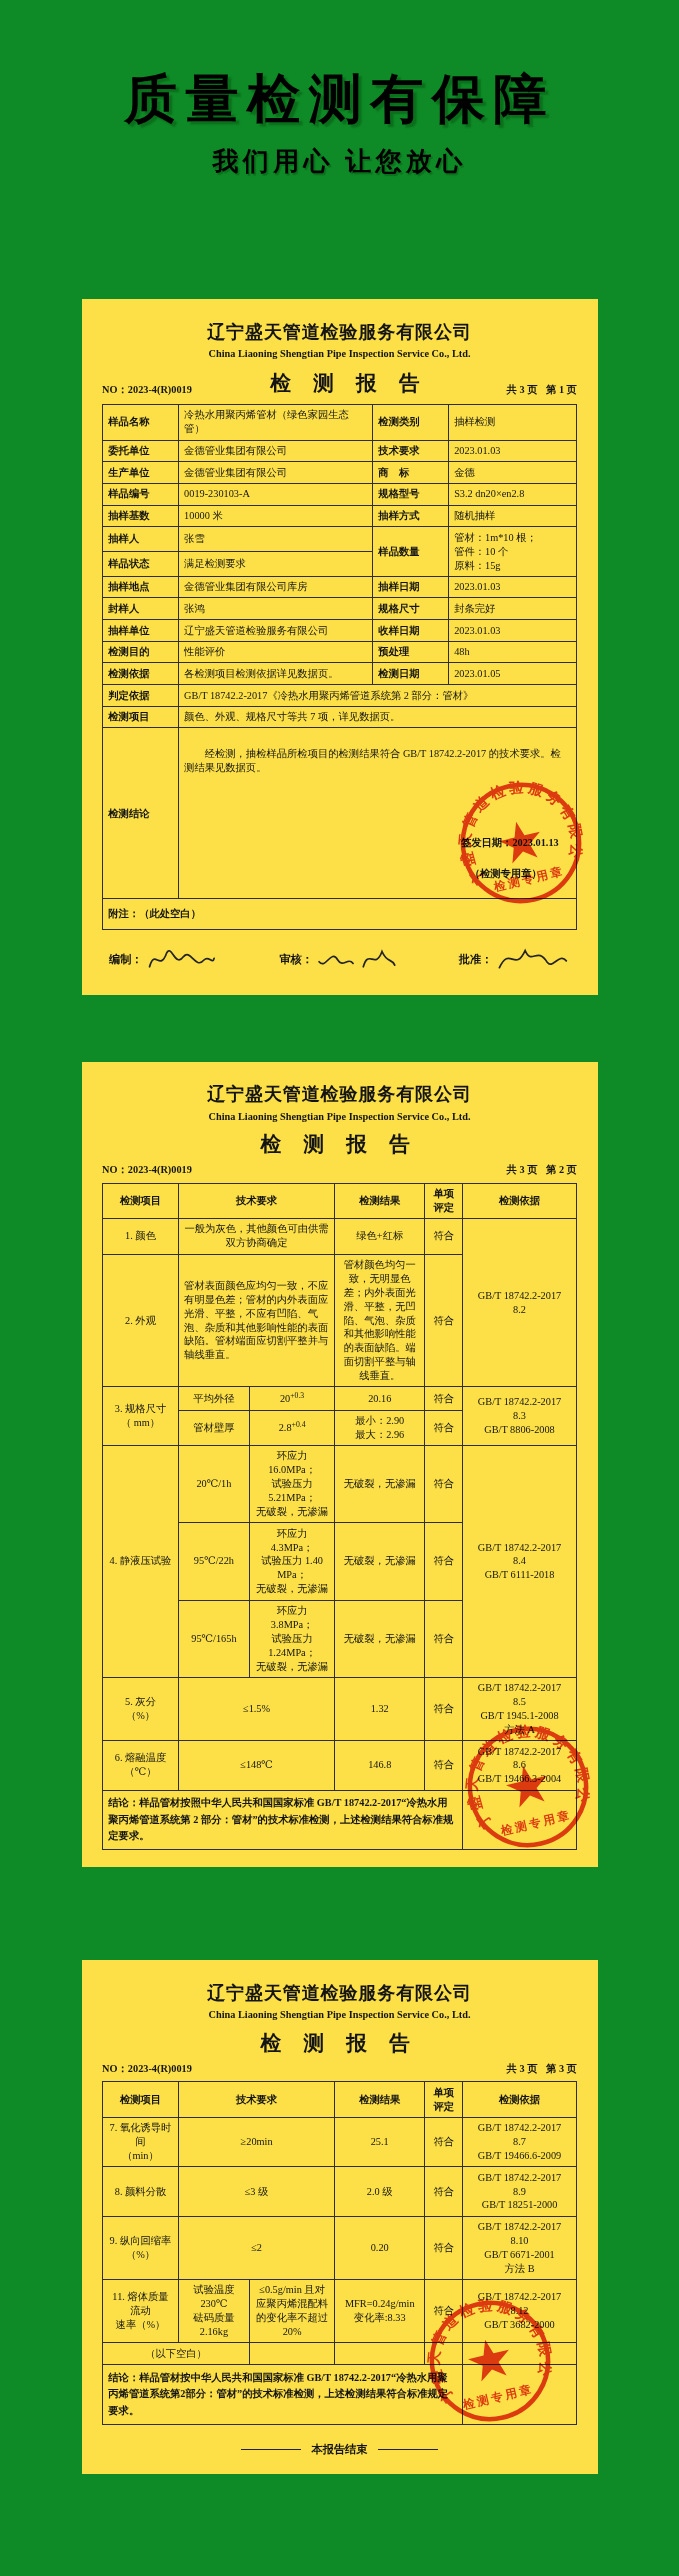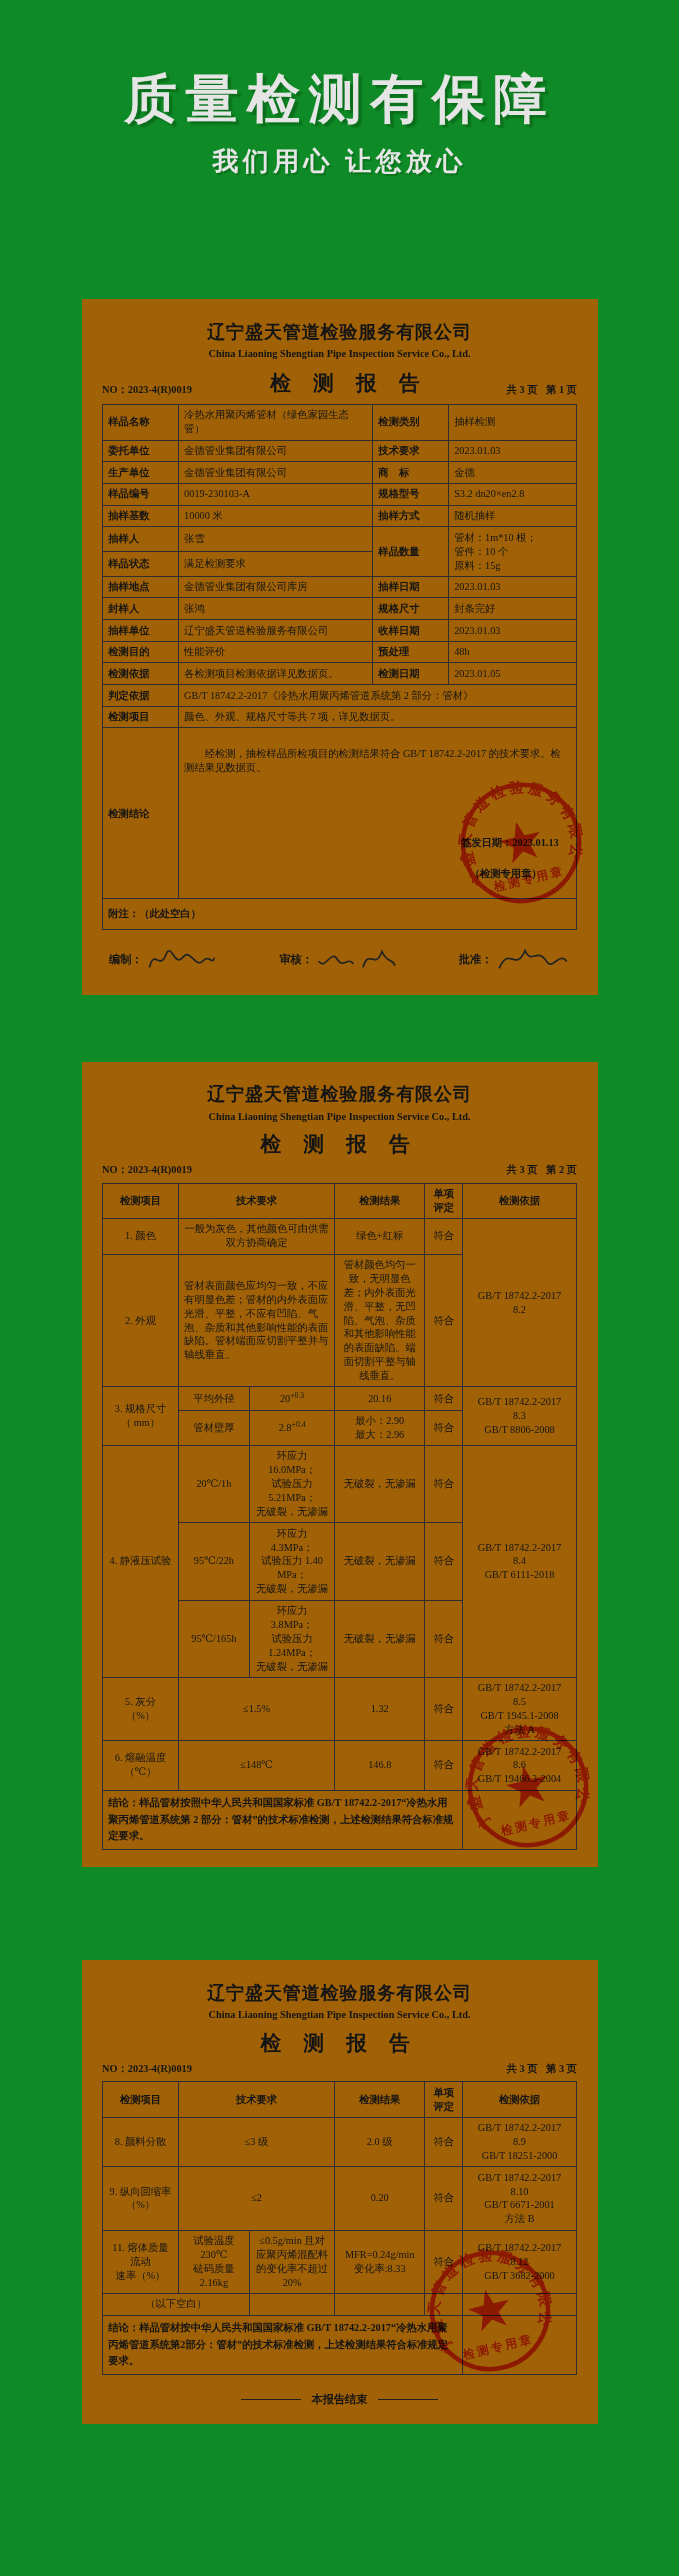--- a/index.html
+++ b/index.html
@@ -2,29 +2,29 @@
 <html style="font-size:13.8px"><head>
 <meta charset="utf-8">
 <style>
   html,body{margin:0;padding:0;}
   #canvas{
     width:679px;height:2576px;overflow:hidden;
     background:#0e8b26;
     font-family:"Liberation Serif","DejaVu Serif",serif;
   }
   
-  .banner{text-align:center;color:#e5e5e5;font-family:"Liberation Sans","DejaVu Sans",sans-serif;}
+  .banner{text-align:center;color:#000000;font-family:"Liberation Sans","DejaVu Sans",sans-serif;}
   .banner-title{
     padding-top:72px;font-size:53px;line-height:1;font-weight:800;letter-spacing:8.6px;
     text-shadow:3.4px 3.4px 1.7px rgba(0,40,0,.28);
   }
   .banner-sub{margin-top:19px;font-size:26px;font-weight:600;letter-spacing:4.3px;
     text-shadow:1.7px 1.7px 0.9px rgba(0,40,0,.25);}
   
-  .page{width:516px;margin:0 auto;background:#a16207;padding:20.6px 20.6px 17px;
+  .page{width:516px;margin:0 auto;background:#fde047;padding:20.6px 20.6px 17px;
     box-sizing:border-box;position:relative;color:#141414;}
   .page-1{margin-top:120px;}
   .page-2{margin-top:67px;}
   .page-3{margin-top:93px;}
   .co-cn{text-align:center;font-size:18px;font-weight:bold;letter-spacing:0.9px;}
   .co-en{text-align:center;font-size:10.3px;font-weight:bold;margin-top:4.3px;}
   .title-row{display:flex;align-items:flex-end;margin-top:10.3px;margin-bottom:6.9px;}
   .report-no{font-size:10.3px;font-weight:bold;white-space:nowrap;}
   .report-title{flex:1;text-align:center;font-size:20.6px;font-weight:bold;letter-spacing:8.6px;}
   .page-ind{font-size:10.3px;font-weight:bold;white-space:nowrap;}
@@ -370,20 +370,30 @@
       <tbody>
           <tr>
         <td class="head-cell">检测项目</td>
         <td class="head-cell" colspan="2">技术要求</td>
         <td class="head-cell">检测结果</td>
         <td class="head-cell">单项
 评定</td>
         <td class="head-cell">检测依据</td>
       </tr>
       <tr>
+        <td>7. 氧化诱导时间
+（min）</td>
+        <td colspan="2">≥20min</td>
+        <td>25.1</td>
+        <td>符合</td>
+        <td class="basis">GB/T 18742.2-2017
+8.7
+GB/T 19466.6-2009</td>
+      </tr>
+      <tr>
         <td>8. 颜料分散</td>
         <td colspan="2">≤3 级</td>
         <td>2.0 级</td>
         <td>符合</td>
         <td class="basis">GB/T 18742.2-2017
 8.9
 GB/T 18251-2000</td>
       </tr>
       <tr>
         <td>9. 纵向回缩率

